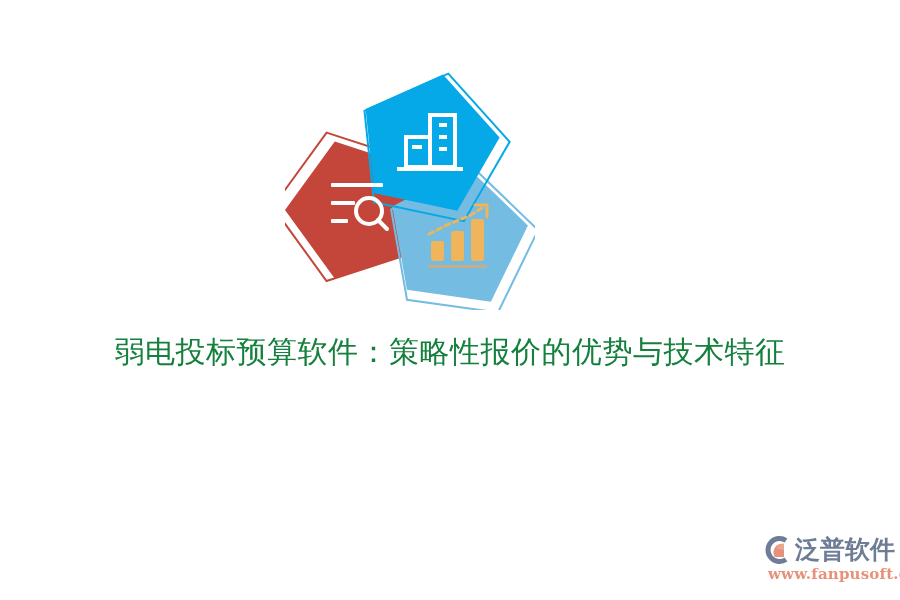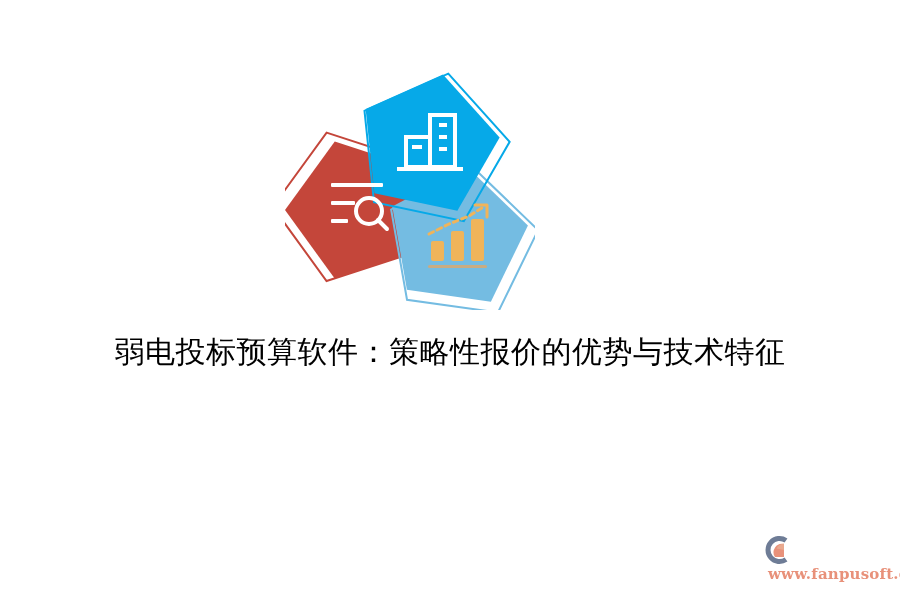--- a/index.html
+++ b/index.html
@@ -41,21 +41,21 @@
   #article-title {
     position: absolute;
     left: 0;
     top: 330px;
     width: 900px;
     text-align: center;
     font-family: "DejaVu Serif", "Liberation Serif", serif;
     font-size: 30px;
     line-height: 44px;
     letter-spacing: 0.5px;
-    color: #000000;
+    color: #15803d;
     white-space: nowrap;
   }
 
   
   #brand-watermark {
     position: absolute;
     left: 762px;
     top: 534px;
     width: 130px;
     height: 58px;
@@ -165,17 +165,18 @@
     <div id="brand-row">
       <div id="brand-mark">
         <svg viewBox="0 0 30 30" xmlns="http://www.w3.org/2000/svg">
 
           <path d="M 24 5.5 A 11.5 11.5 0 1 0 24 24.5" fill="none" stroke="#6E7C96" stroke-width="5" stroke-linecap="butt"></path>
 
           <path d="M 22 9 A 8.5 8.5 0 0 0 13 22 L 22 22 Z" fill="#E8917A"></path>
           <path d="M 22 8.5 A 9 9 0 0 0 14.5 13.5 L 22 15 Z" fill="#E8A98F"></path>
         </svg>
       </div>
+      <div id="brand-name">泛普软件</div>
     </div>
     <div id="brand-url">www.fanpusoft.com</div>
   </div>
 
 </div>
 
 </body></html>

